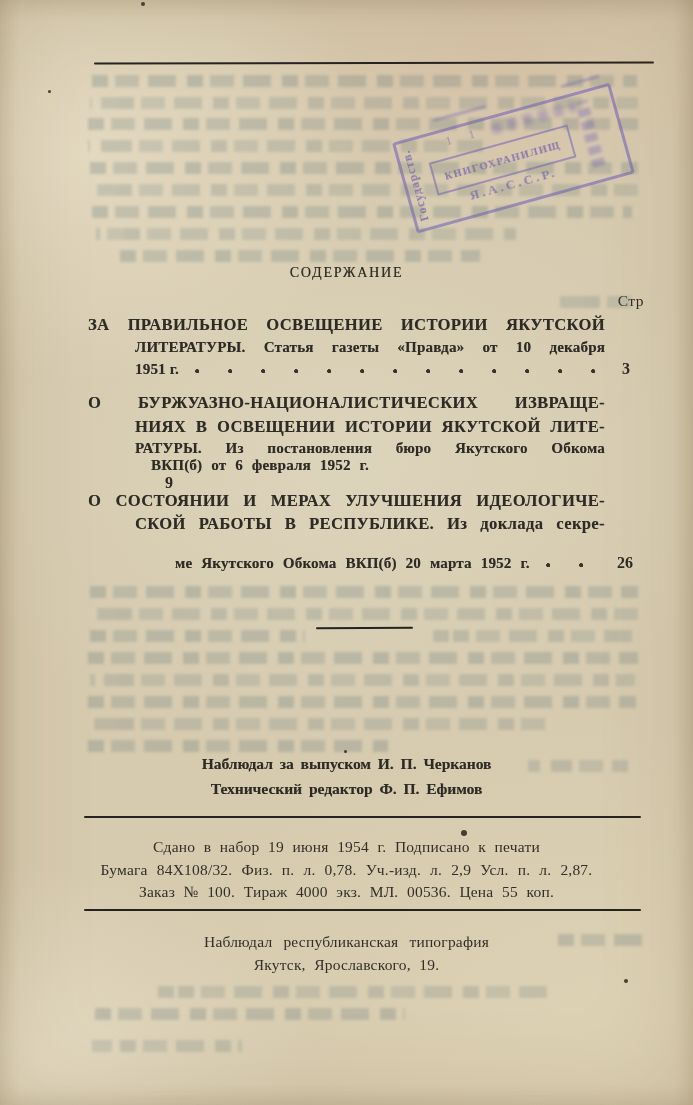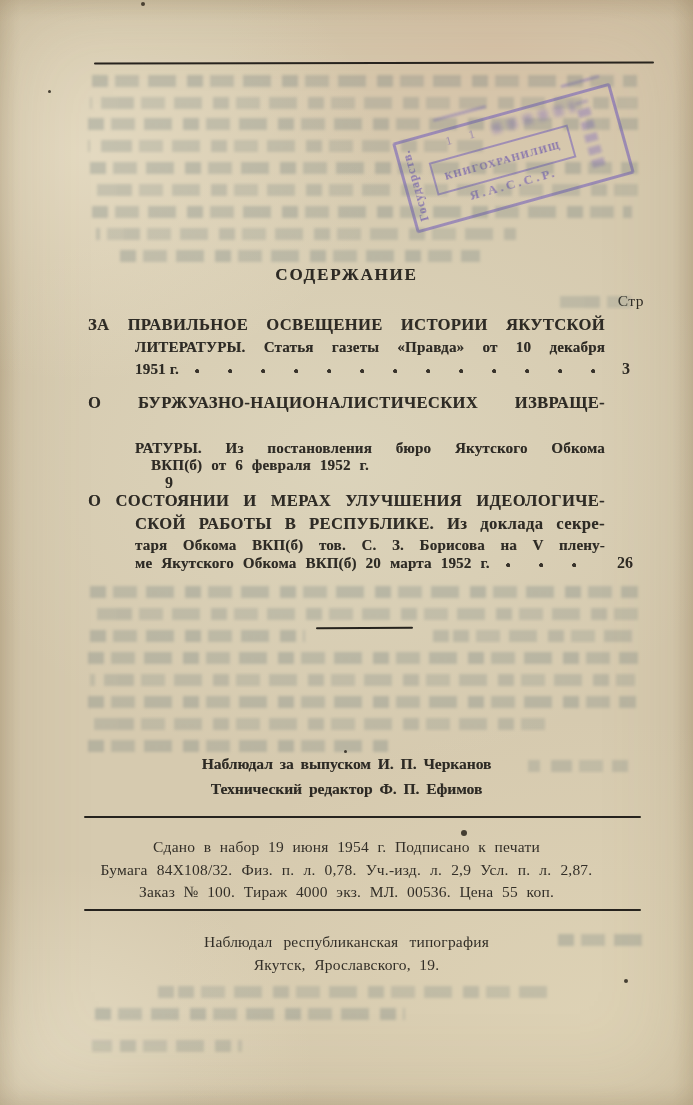--- a/index.html
+++ b/index.html
@@ -26,21 +26,21 @@
   .caps  { font-weight:bold; font-size:16.5px; letter-spacing:0.4px; color:#2e2b25;
            text-shadow:0.3px 0.3px 0.4px rgba(46,43,38,0.45); }
   .mixed { font-weight:bold; font-size:15px; letter-spacing:0.2px; color:#2e2b25;
            text-shadow:0.3px 0.3px 0.4px rgba(46,43,38,0.45); }
   .dotline { display:flex; align-items:baseline; }
   .leader { flex:1; height:5px; margin:0 10px 0 16px;
             background-image:radial-gradient(circle at 2.2px 2.2px, #38332b 1.8px, transparent 2.3px);
             background-size:33px 5px; background-repeat:repeat-x; background-position:left bottom; }
   .pagenum { font-weight:bold; font-size:16px; min-width:22px; text-align:right; }
   .center { left:0; width:693px; text-align:center; }
-  .toc-title { font-weight:bold; font-size:17px; letter-spacing:1.8px;
+  .toc-title { font-weight:normal; font-size:14px; letter-spacing:1.8px;
                text-shadow:0.3px 0.3px 0.4px rgba(46,43,38,0.5); }
   .str { font-size:15.5px; letter-spacing:0.5px; }
   .colo { font-weight:bold; font-size:15.5px; word-spacing:3px;
           text-shadow:0.3px 0.3px 0.4px rgba(46,43,38,0.4); }
   .impr { font-size:15.5px; word-spacing:4.5px; letter-spacing:0.2px; color:#332f28; }
   .rule { position:absolute; background:#26231e; height:2.2px; border-radius:1px; }
   
   .ghost { position:absolute; height:12px; filter:blur(1.4px); opacity:0.5; pointer-events:none;
     background-image:repeating-linear-gradient(90deg,
       rgba(98,116,118,0.55) 0 16px, transparent 16px 23px,
@@ -96,32 +96,32 @@
 
   <div class="line caps just" style="left:88px; top:315px; width:517px;">ЗА ПРАВИЛЬНОЕ ОСВЕЩЕНИЕ ИСТОРИИ ЯКУТСКОЙ</div>
   <div class="line mixed just" style="left:135px; top:339px; width:470px;">ЛИТЕРАТУРЫ. Статья газеты «Правда» от 10 декабря</div>
   <div class="line dotline" style="left:135px; top:360px; width:495px;">
     <span class="mixed">1951 г.</span>
     <span class="leader"></span>
     <span class="pagenum">3</span>
   </div>
 
   <div class="line caps just" style="left:88px; top:393px; width:517px;">О БУРЖУАЗНО-НАЦИОНАЛИСТИЧЕСКИХ ИЗВРАЩЕ-</div>
+  <div class="line caps just" style="left:135px; top:417px; width:470px;">НИЯХ В ОСВЕЩЕНИИ ИСТОРИИ ЯКУТСКОЙ ЛИТЕ-</div>
   <div class="line mixed just" style="left:135px; top:440px; width:470px;">РАТУРЫ. Из постановления бюро Якутского Обкома</div>
   <div class="line dotline" style="left:135px; top:457px; width:500px;flex-direction:column;">
     <span class="mixed" style="word-spacing:5px;">ВКП(б) от 6 февраля 1952 г.</span>
     <span class="leader"></span>
     <span class="pagenum">9</span>
   </div>
 
   <div class="line caps just" style="left:88px; top:491px; width:517px;">О СОСТОЯНИИ И МЕРАХ УЛУЧШЕНИЯ ИДЕОЛОГИЧЕ-</div>
   <div class="line caps just" style="left:135px; top:514px; width:470px;">СКОЙ РАБОТЫ В РЕСПУБЛИКЕ. Из доклада секре-</div>
-  <div class="line mixed just" style="left:135px; top:537px; width:470px;">таря Обкома ВКП(б) тов. С. З. Борисова на V плену-</div>
   <div class="line dotline" style="left:135px; top:554px; width:498px;">
-    <span class="mixed" style="word-spacing:5px;">ме Якутского Обкома ВКП(б) 20 марта 1952 г.</span>
+    <span class="mixed" style="word-spacing:5px;margin-left:40px;">ме Якутского Обкома ВКП(б) 20 марта 1952 г.</span>
     <span class="leader"></span>
     <span class="pagenum">26</span>
   </div>
 
   <div class="rule" style="left:316px; top:627px; width:97px; height:2.4px; transform:rotate(-0.4deg);"></div>
 
   <div class="line center colo" style="top:755px;">Наблюдал за выпуском И. П. Черканов</div>
   <div class="line center colo" style="top:780px;">Технический редактор Ф. П. Ефимов</div>
 
   <div class="rule" style="left:84px; top:816px; width:557px;"></div>

